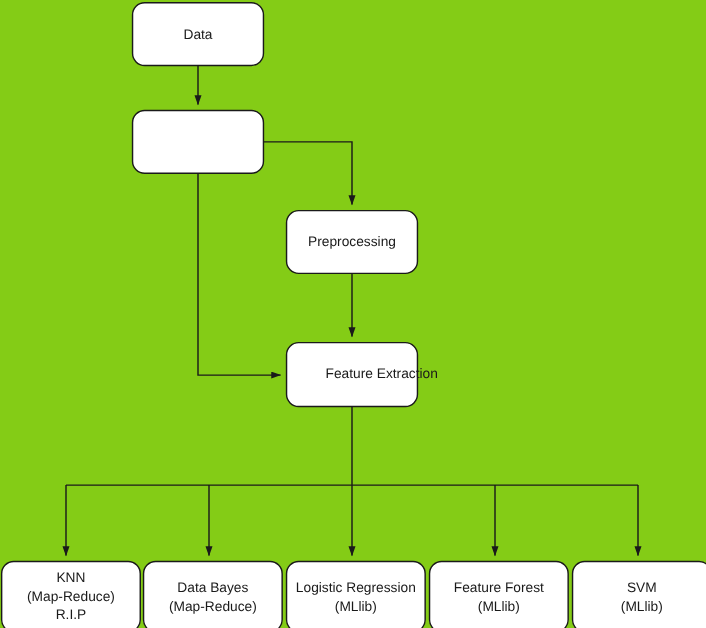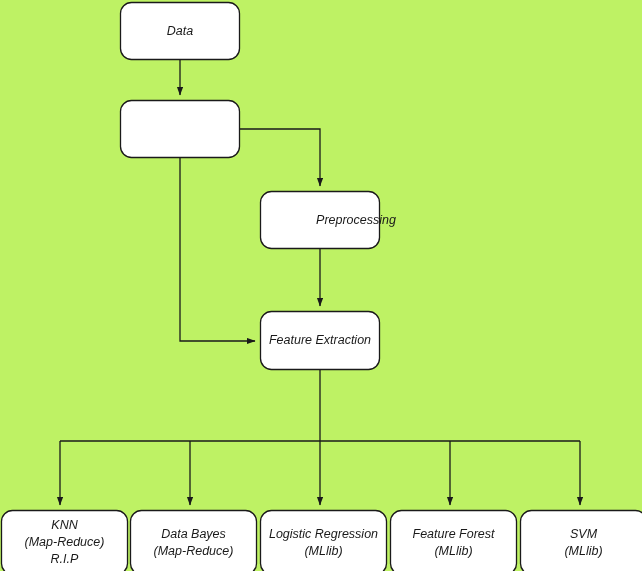--- a/index.html
+++ b/index.html
@@ -4,24 +4,23 @@
 <style>
   html, body {
     margin: 0;
     padding: 0;
     background: #ffffff;
   }
   #canvas {
     position: relative;
     width: 642px;
     height: 571px;
-    background: #bef264;
+    background: #84cc16;
     overflow: hidden;
     font-family: "Liberation Sans", sans-serif;
-    font-style: italic;
   }
   #flow-svg {
     position: absolute;
     left: 0;
     top: 0;
     width: 642px;
     height: 571px;
   }
   .node-label {
     position: absolute;
@@ -80,25 +79,25 @@
       <path d="M450,441 L450,505" marker-end="url(#arrowhead)"></path>
       <path d="M580,441 L580,505" marker-end="url(#arrowhead)"></path>
     </g>
   </svg>
 
   <div class="node-label" style="left:120px; top:2px; width:120px; height:58px;">
     <span>Data</span>
   </div>
 
 
-  <div class="node-label" style="left:260px; top:191px; width:120px; height:58px;margin-left:36px;">
+  <div class="node-label" style="left:260px; top:191px; width:120px; height:58px;">
     <span>Preprocessing</span>
   </div>
 
-  <div class="node-label" style="left:260px; top:311px; width:120px; height:59px;">
+  <div class="node-label" style="left:260px; top:311px; width:120px; height:59px;padding-left:27px;">
     <span>Feature Extraction</span>
   </div>
 
   <div class="node-label" style="left:1px; top:510px; width:127px; height:65px;">
     <span>KNN</span>
     <span>(Map-Reduce)</span>
     <span>R.I.P</span>
   </div>
 
   <div class="node-label" style="left:130px; top:510px; width:127px; height:65px;">

